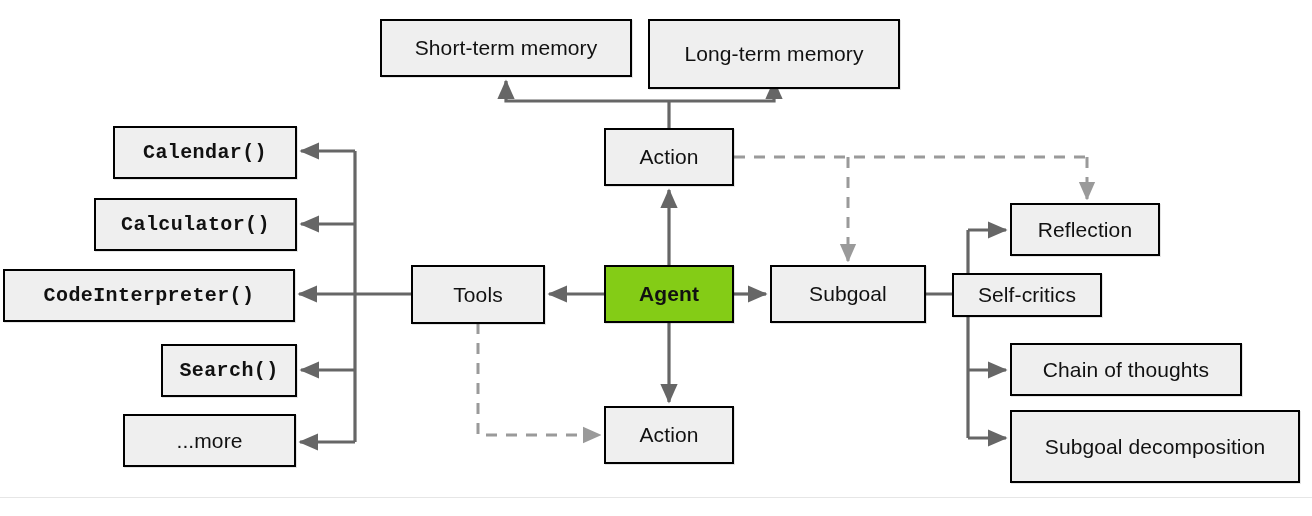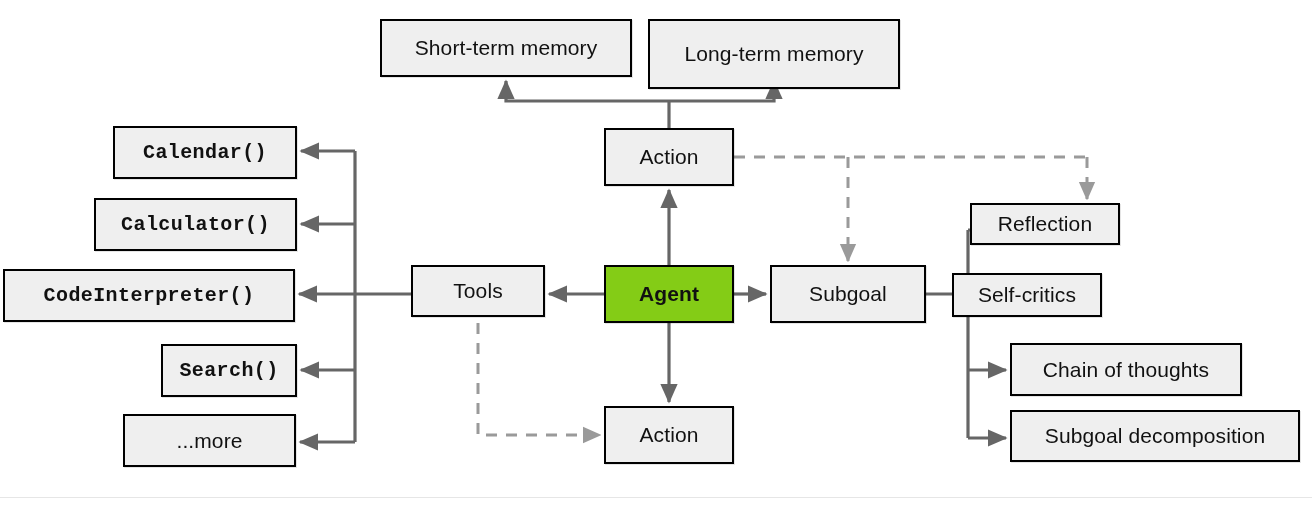--- a/index.html
+++ b/index.html
@@ -136,21 +136,21 @@
   </div>
 
   <div class="node agent" style="left:604px; top:265px; width:130px; height:58px;">
     <span>Agent</span>
   </div>
 
   <div class="node" style="left:604px; top:406px; width:130px; height:58px;align-items:center;">
     <span>Action</span>
   </div>
 
-  <div class="node" style="left:411px; top:265px; width:134px; height:52px;align-items:center;">
+  <div class="node" style="left:411px; top:265px; width:134px; height:59px;align-items:center;">
     <span>Tools</span>
   </div>
 
   <div class="node" style="left:770px; top:265px; width:156px; height:58px;">
     <span>Subgoal</span>
   </div>
 
   <div class="node mono" style="left:94px; top:198px; width:203px; height:53px;">
     <span>Calculator()</span>
   </div>
@@ -164,28 +164,28 @@
   </div>
 
   <div class="node mono" style="left:161px; top:344px; width:136px; height:53px;">
     <span>Search()</span>
   </div>
 
   <div class="node" style="left:123px; top:414px; width:173px; height:53px;">
     <span>...more</span>
   </div>
 
-  <div class="node" style="left:970px; top:203px; width:150px; height:42px;">
+  <div class="node" style="left:1010px; top:203px; width:150px; height:53px;">
     <span>Reflection</span>
   </div>
 
   <div class="node" style="left:952px; top:273px; width:150px; height:44px;">
     <span>Self-critics</span>
   </div>
 
   <div class="node" style="left:1010px; top:343px; width:232px; height:53px;">
     <span>Chain of thoughts</span>
   </div>
 
-  <div class="node" style="left:1010px; top:410px; width:290px; height:52px;">
+  <div class="node" style="left:1010px; top:410px; width:290px; height:73px;">
     <span>Subgoal decomposition</span>
   </div>
 </div>
 
 </body></html>

